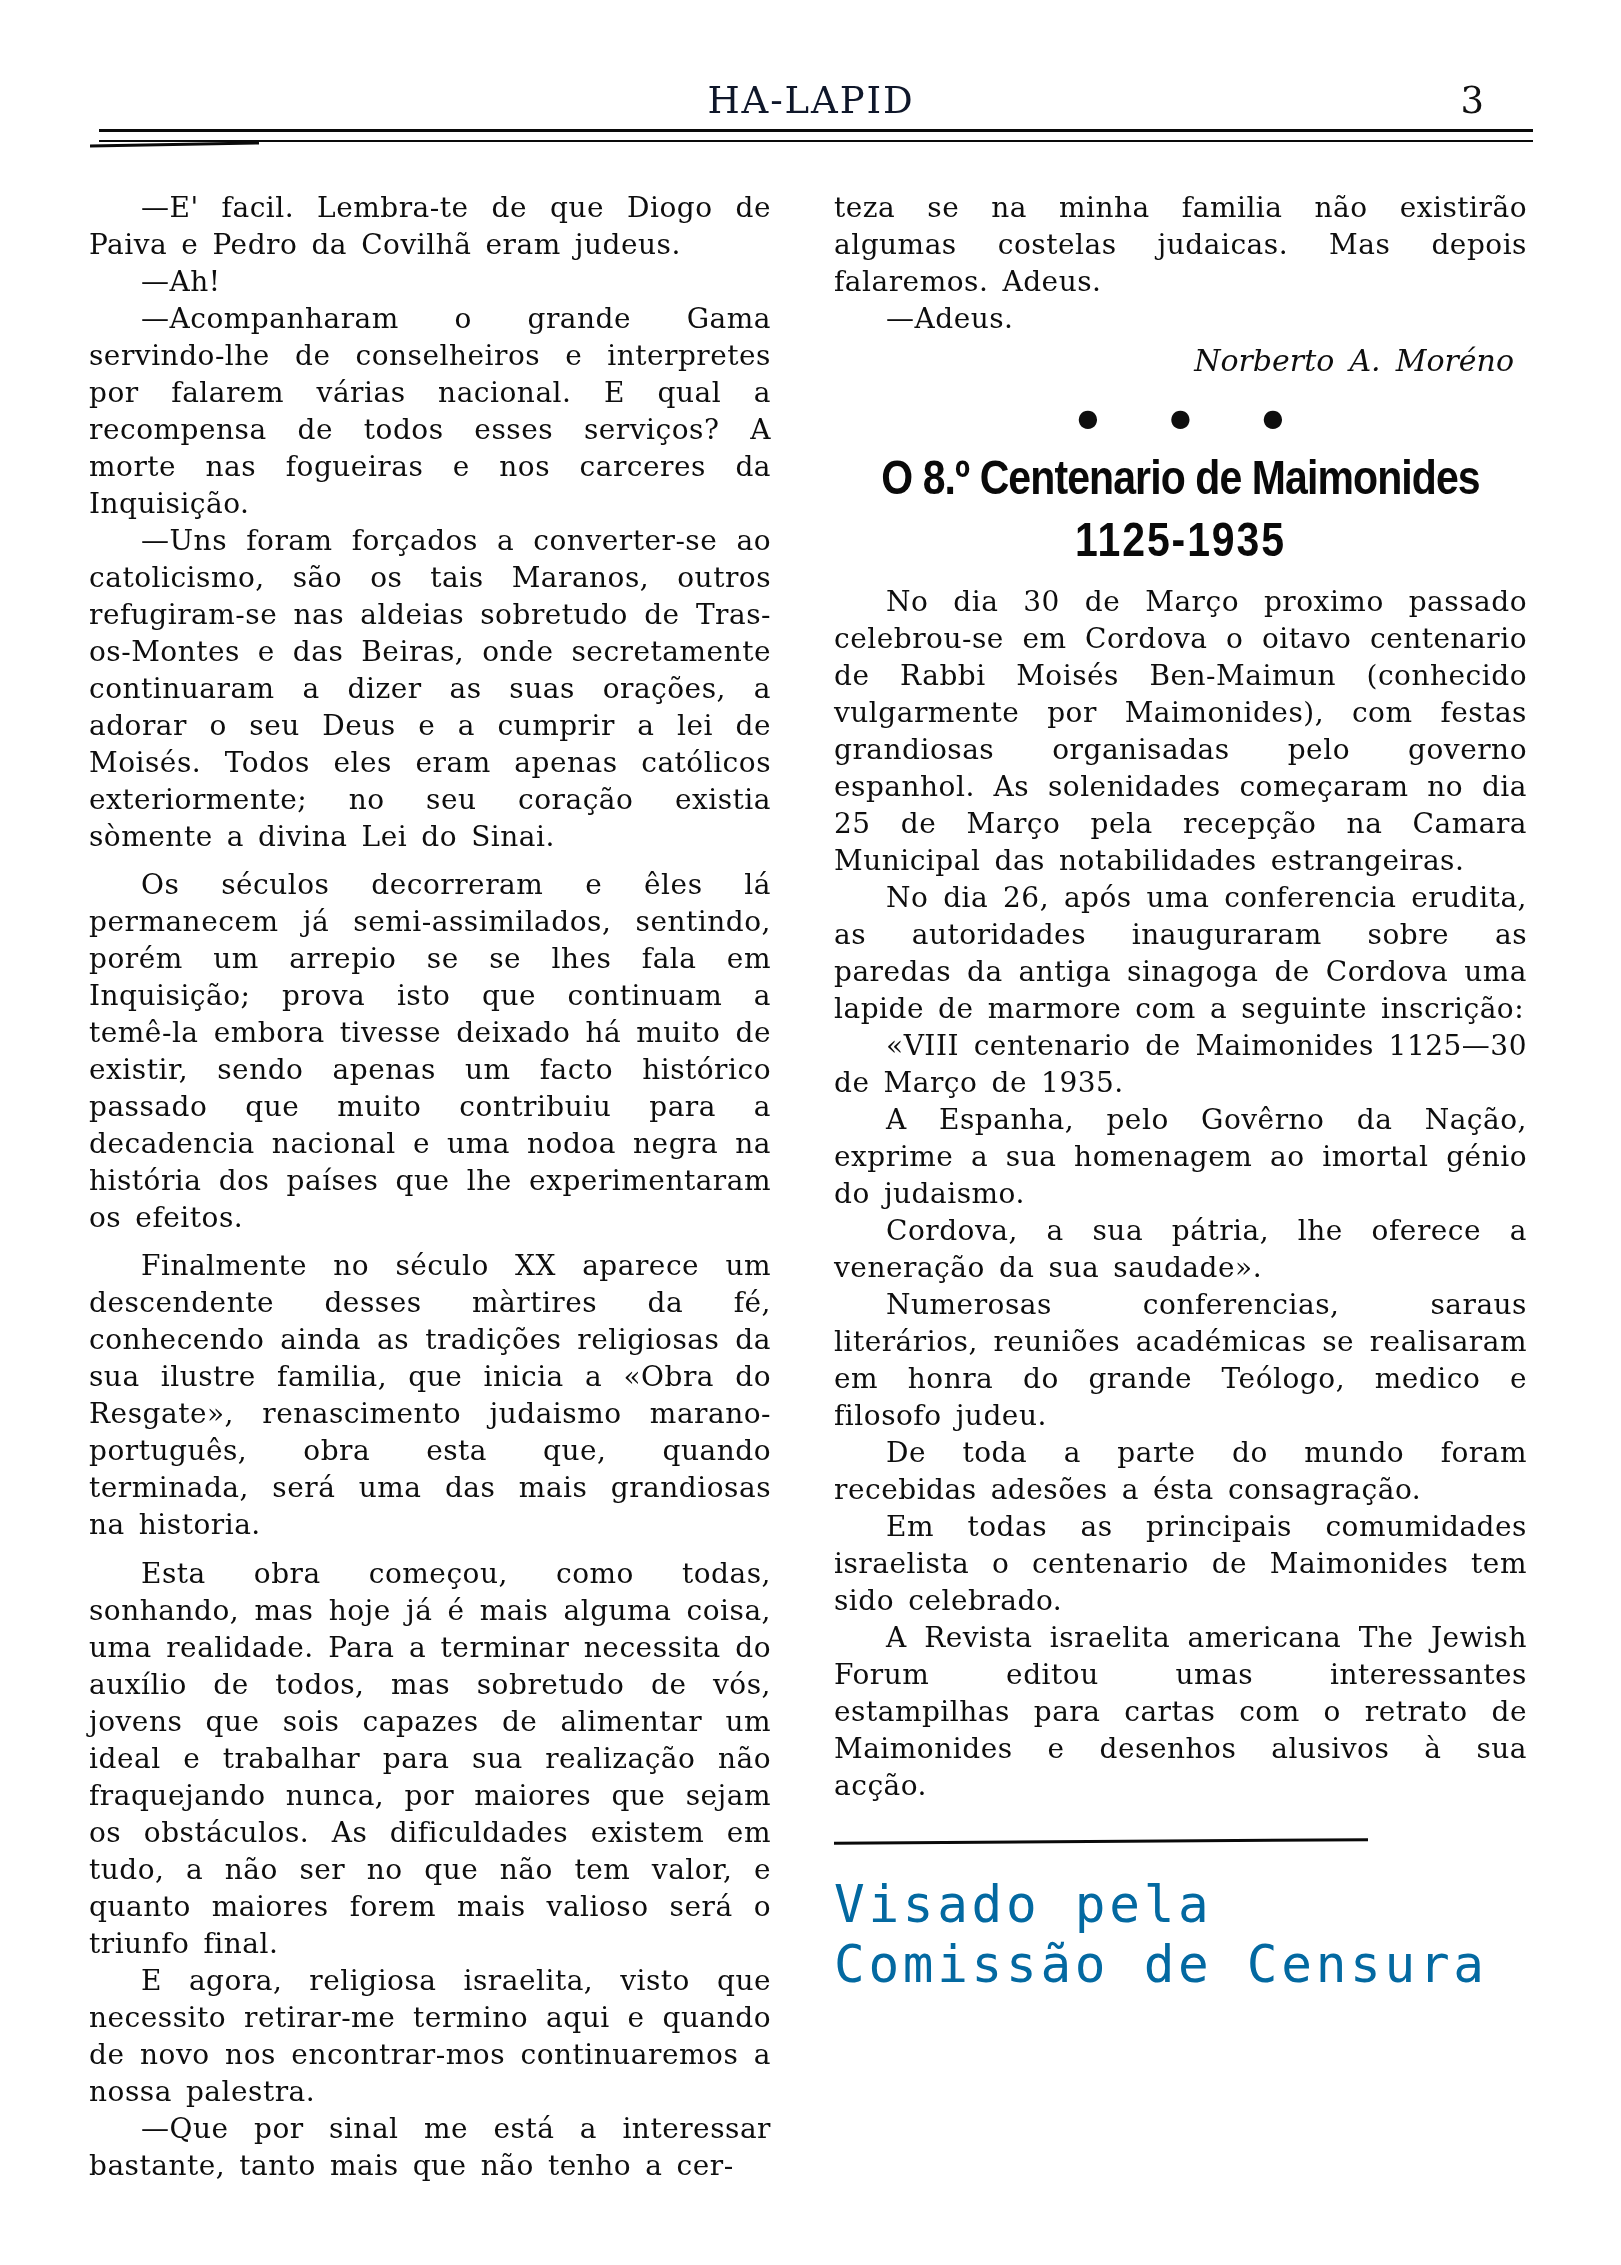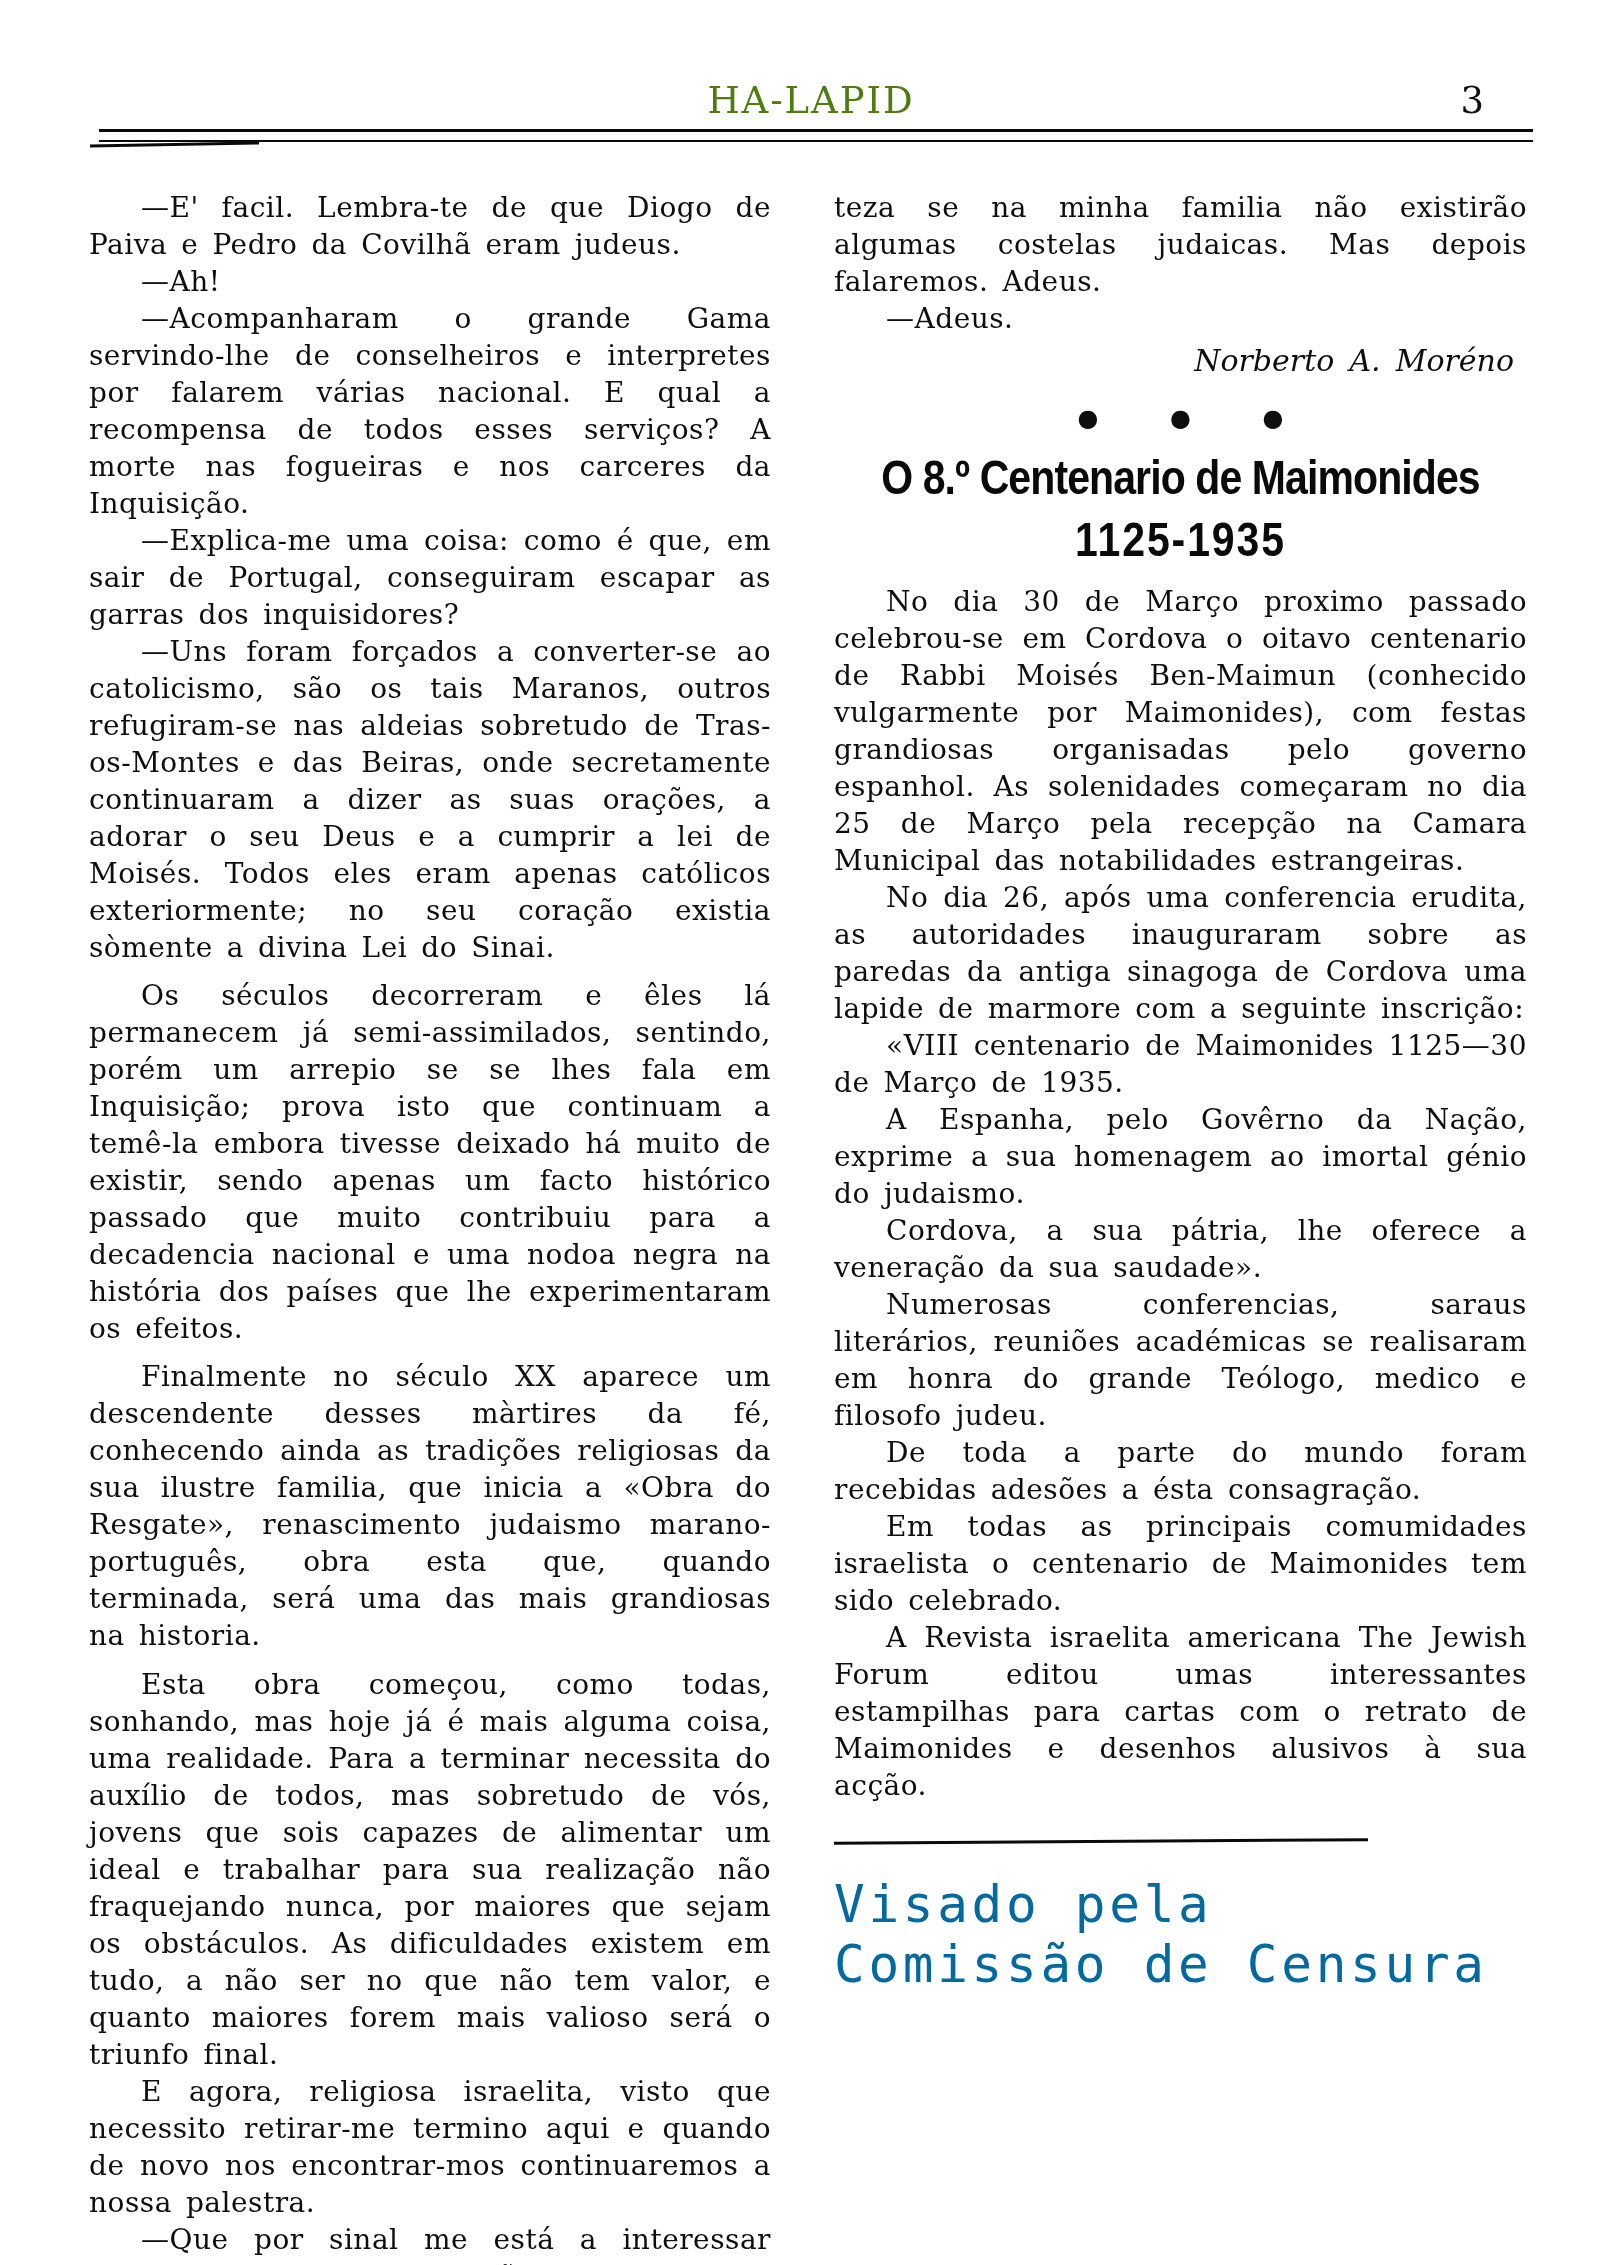--- a/index.html
+++ b/index.html
@@ -19,21 +19,21 @@
   
   .masthead-title {
     position: absolute;
     top: 79px;
     left: 0;
     right: 0;
     text-align: center;
     font-size: 37px;
     font-weight: normal;
     letter-spacing: 1.9px;
-    color: #4d7c0f;
+    color: #0f172a;
   }
   .page-number {
     position: absolute;
     top: 79px;
     right: 138px;
     font-size: 37px;
     color: #111;
   }
   .rule-double {
     position: absolute;
@@ -139,21 +139,20 @@
 
   <div class="masthead-title">HA-LAPID</div>
   <div class="page-number">3</div>
   <div class="rule-double"></div>
 
   <div class="col col-left">
     <div>
         <p><span>—E' facil. Lembra-te de que Diogo de Paiva e Pedro da Covilhã eram judeus.</span></p>
         <p><span>—Ah!</span></p>
         <p><span>—Acompanharam o grande Gama servindo-lhe de conselheiros e interpretes por falarem várias nacional. E qual a recompensa de todos esses serviços? A morte nas fogueiras e nos carceres da Inquisição.</span></p>
-        <p><span>—Explica-me uma coisa: como é que, em sair de Portugal, conseguiram escapar as garras dos inquisidores?</span></p>
         <p><span>—Uns foram forçados a converter-se ao catolicismo, são os tais </span><span class="it">Maranos</span><span>, outros refugiram-se nas aldeias sobretudo de Tras-os-Montes e das Beiras, onde secretamente continuaram a dizer as suas orações, a adorar o seu Deus e a cumprir a lei de Moisés. Todos eles eram apenas católicos exteriormente; no seu coração existia sòmente a divina Lei do Sinai.</span></p>
         <p class="gap"><span>Os séculos decorreram e êles lá permanecem já semi-assimilados, sentindo, porém um arrepio se se lhes fala em Inquisição; prova isto que continuam a temê-la embora tivesse deixado há muito de existir, sendo apenas um facto histórico passado que muito contribuiu para a decadencia nacional e uma nodoa negra na história dos países que lhe experimentaram os efeitos.</span></p>
         <p class="gap"><span>Finalmente no século XX aparece um descendente desses màrtires da fé, conhecendo ainda as tradições religiosas da sua ilustre familia, que inicia a «Obra do Resgate», renascimento judaismo marano-português, obra esta que, quando terminada, será uma das mais grandiosas na historia.</span></p>
         <p class="gap"><span>Esta obra começou, como todas, sonhando, mas hoje já é mais alguma coisa, uma realidade. Para a terminar necessita do auxílio de todos, mas sobretudo de vós, jovens que sois capazes de alimentar um ideal e trabalhar para sua realização não fraquejando nunca, por maiores que sejam os obstáculos. As dificuldades existem em tudo, a não ser no que não tem valor, e quanto maiores forem mais valioso será o triunfo final.</span></p>
         <p><span>E agora, religiosa israelita, visto que necessito retirar-me termino aqui e quando de novo nos encontrar-mos continuaremos a nossa palestra.</span></p>
         <p><span>—Que por sinal me está a interessar bastante, tanto mais que não tenho a cer-</span></p>
       </div>
   </div>
 
   <div class="col col-right">

